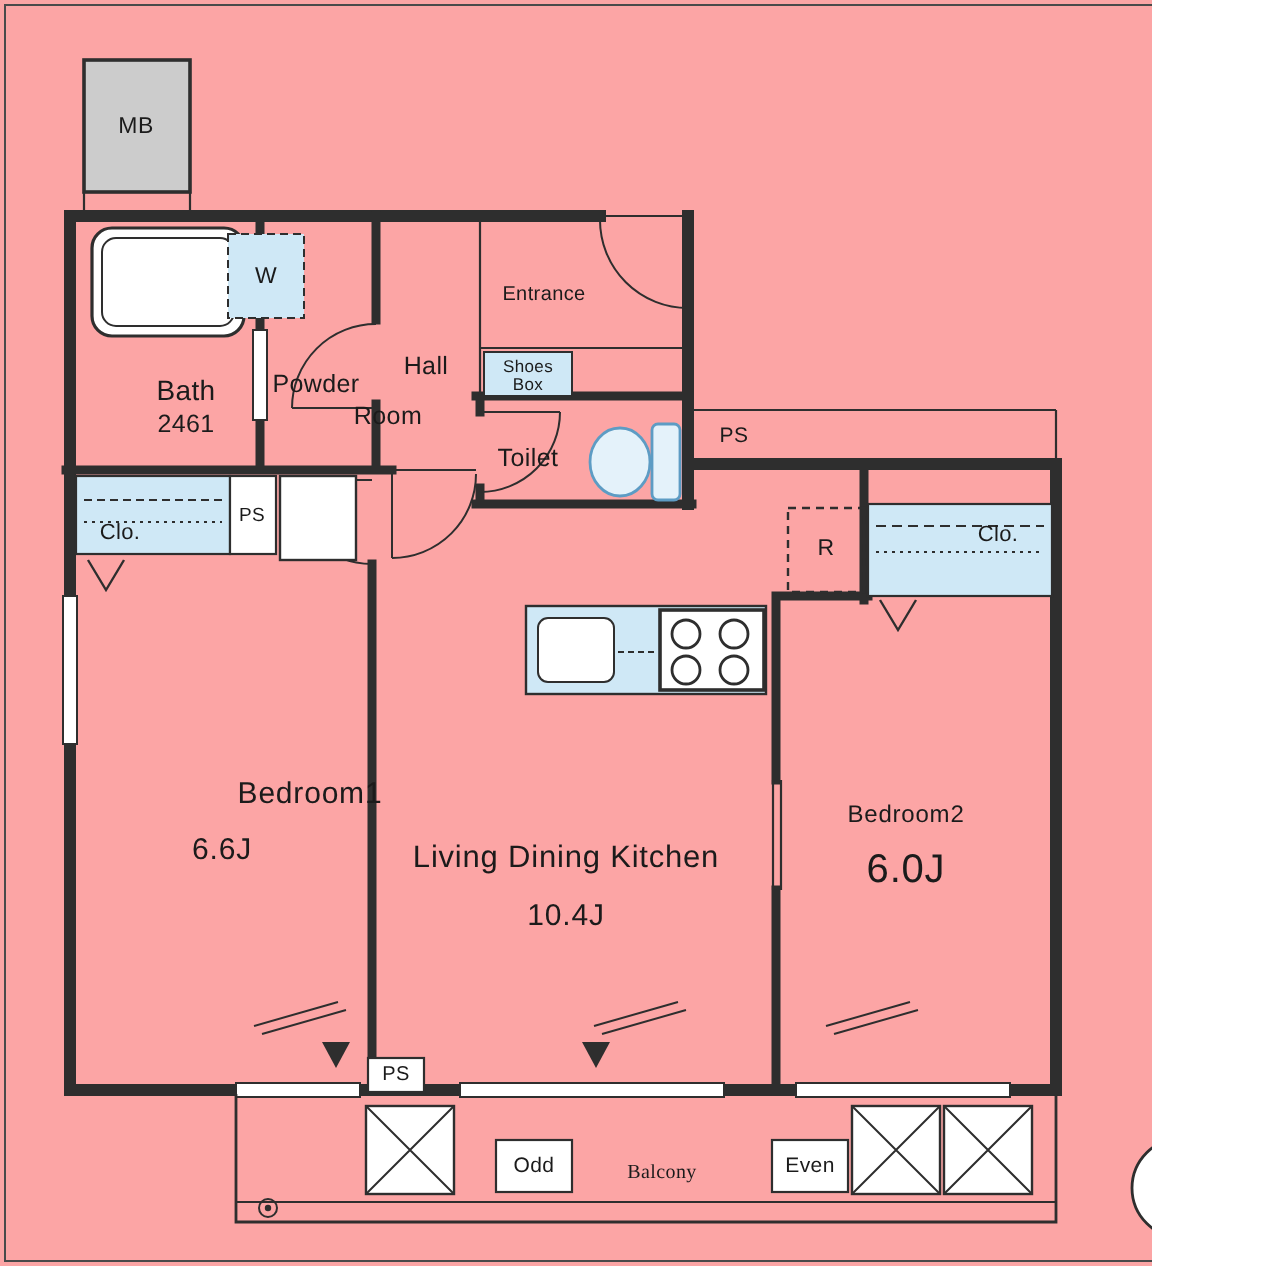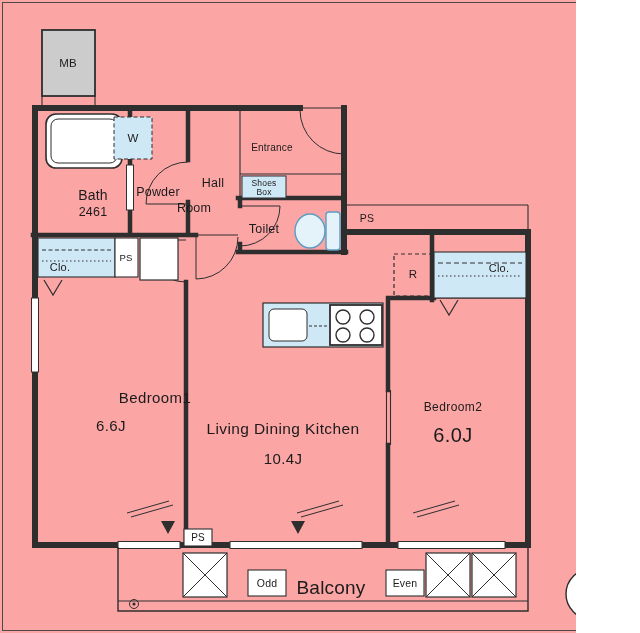--- a/index.html
+++ b/index.html
@@ -180,18 +180,18 @@
 
   <div class="lbl big" style="left:283px;top:429px;font-size:15.5px;">Living Dining Kitchen</div>
   <div class="lbl big" style="left:283px;top:458px;font-size:15px;">10.4J</div>
 
   <div class="lbl big" style="left:453px;top:407px;font-size:12px;">Bedroom2</div>
   <div class="lbl big" style="left:453px;top:435px;font-size:20px;">6.0J</div>
 
   <div class="lbl" style="left:198px;top:538px;font-size:10px;">PS</div>
 
   <div class="lbl" style="left:267px;top:583px;font-size:10.5px;">Odd</div>
-  <div class="lbl" style="left:331px;top:587px;font-size:19px;">Balcony</div>
+  <div class="lbl" style="left:331px;top:587px;font-size:10px;font-family:Liberation Serif, serif;">Balcony</div>
   <div class="lbl" style="left:405px;top:583px;font-size:10.5px;">Even</div>
 
   <div class="lbl" style="left:590px;top:557px;font-size:13px;">N</div>
 
 </div>
 
 </body></html>

